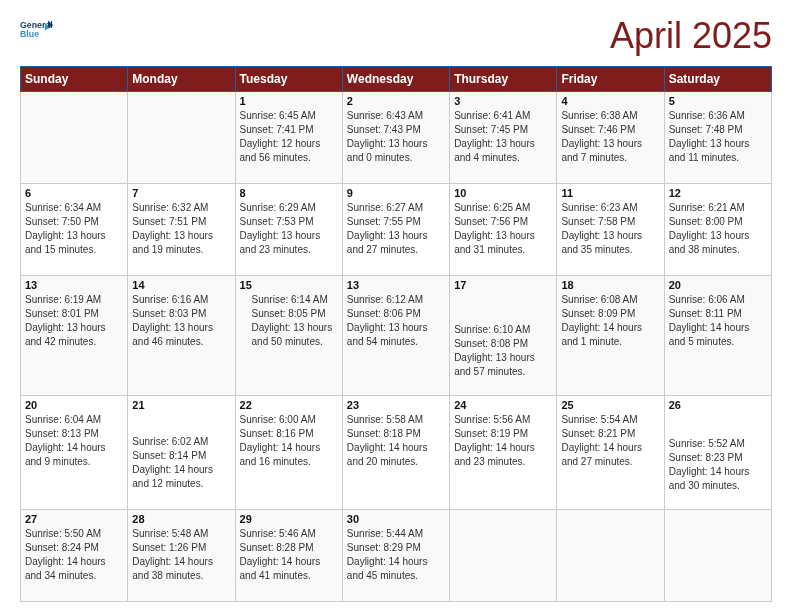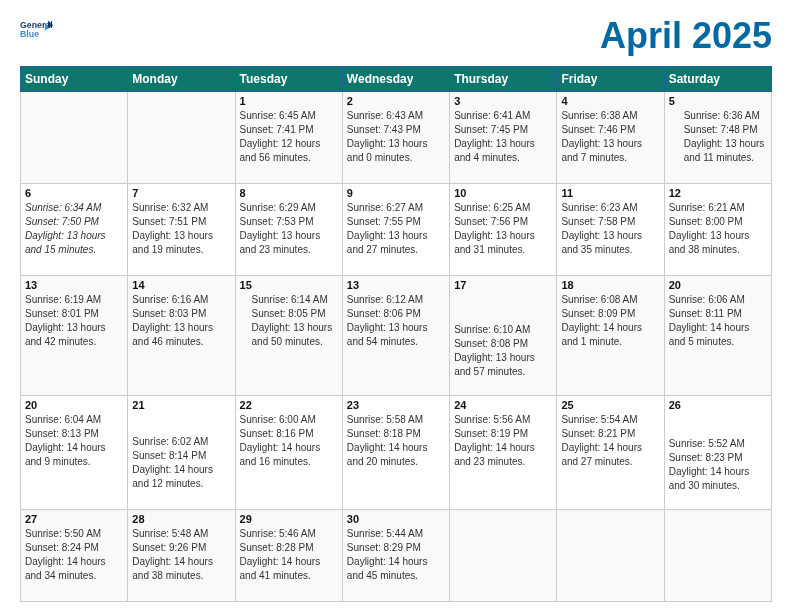--- a/index.html
+++ b/index.html
@@ -30,42 +30,42 @@
     }
     .logo-icon {
       width: 36px;
       height: 28px;
     }
     .title-block {
       text-align: right;
     }
     .title-block h1 {
       font-size: 36px;
-      font-weight: bold;
-      color: #0369a1;
+      font-weight: normal;
+      color: #7f1d1d;
       line-height: 1.1;
     }
     .title-block h2 {
       font-size: 14px;
       color: #555;
       font-weight: normal;
     }
     .calendar {
       flex: 1;
       border: 1px solid #ccc;
       border-collapse: collapse;
       width: 100%;
     }
     table {
       width: 100%;
       border-collapse: collapse;
       table-layout: fixed;
     }
     thead tr th {
-      background-color: #0f766e;
+      background-color: #7f1d1d;
       color: #fff;
       font-size: 12px;
       font-weight: bold;
       padding: 5px 4px;
       text-align: left;
       border: 1px solid #2060a0;
     }
     tbody tr td {
       vertical-align: top;
       border: 1px solid #ccc;
@@ -146,29 +146,29 @@
 Daylight: 13 hours and 4 minutes.</div>
           </td>
           <td>
             <span class="day-num">4</span>
             <div class="day-info" style="white-space: pre-line;">Sunrise: 6:38 AM
 Sunset: 7:46 PM
 Daylight: 13 hours and 7 minutes.</div>
           </td>
           <td>
             <span class="day-num">5</span>
-            <div class="day-info" style="white-space: pre-line; margin-left: 15px;">Sunrise: 6:36 AM
+            <div class="day-info" style="white-space: pre-line;">Sunrise: 6:36 AM
 Sunset: 7:48 PM
 Daylight: 13 hours and 11 minutes.</div>
           </td>
         </tr>
         <tr>
           <td>
             <span class="day-num">6</span>
-            <div class="day-info" style="white-space: pre-line; font-style: italic;">Sunrise: 6:34 AM
+            <div class="day-info" style="white-space: pre-line;">Sunrise: 6:34 AM
 Sunset: 7:50 PM
 Daylight: 13 hours and 15 minutes.</div>
           </td>
           <td>
             <span class="day-num">7</span>
             <div class="day-info" style="white-space: pre-line;">Sunrise: 6:32 AM
 Sunset: 7:51 PM
 Daylight: 13 hours and 19 minutes.</div>
           </td>
           <td>
@@ -293,21 +293,21 @@
         <tr>
           <td>
             <span class="day-num">27</span>
             <div class="day-info" style="white-space: pre-line;">Sunrise: 5:50 AM
 Sunset: 8:24 PM
 Daylight: 14 hours and 34 minutes.</div>
           </td>
           <td>
             <span class="day-num">28</span>
             <div class="day-info" style="white-space: pre-line;">Sunrise: 5:48 AM
-Sunset: 9:26 PM
+Sunset: 1:26 PM
 Daylight: 14 hours and 38 minutes.</div>
           </td>
           <td>
             <span class="day-num">29</span>
             <div class="day-info" style="white-space: pre-line;">Sunrise: 5:46 AM
 Sunset: 8:28 PM
 Daylight: 14 hours and 41 minutes.</div>
           </td>
           <td>
             <span class="day-num">30</span>

